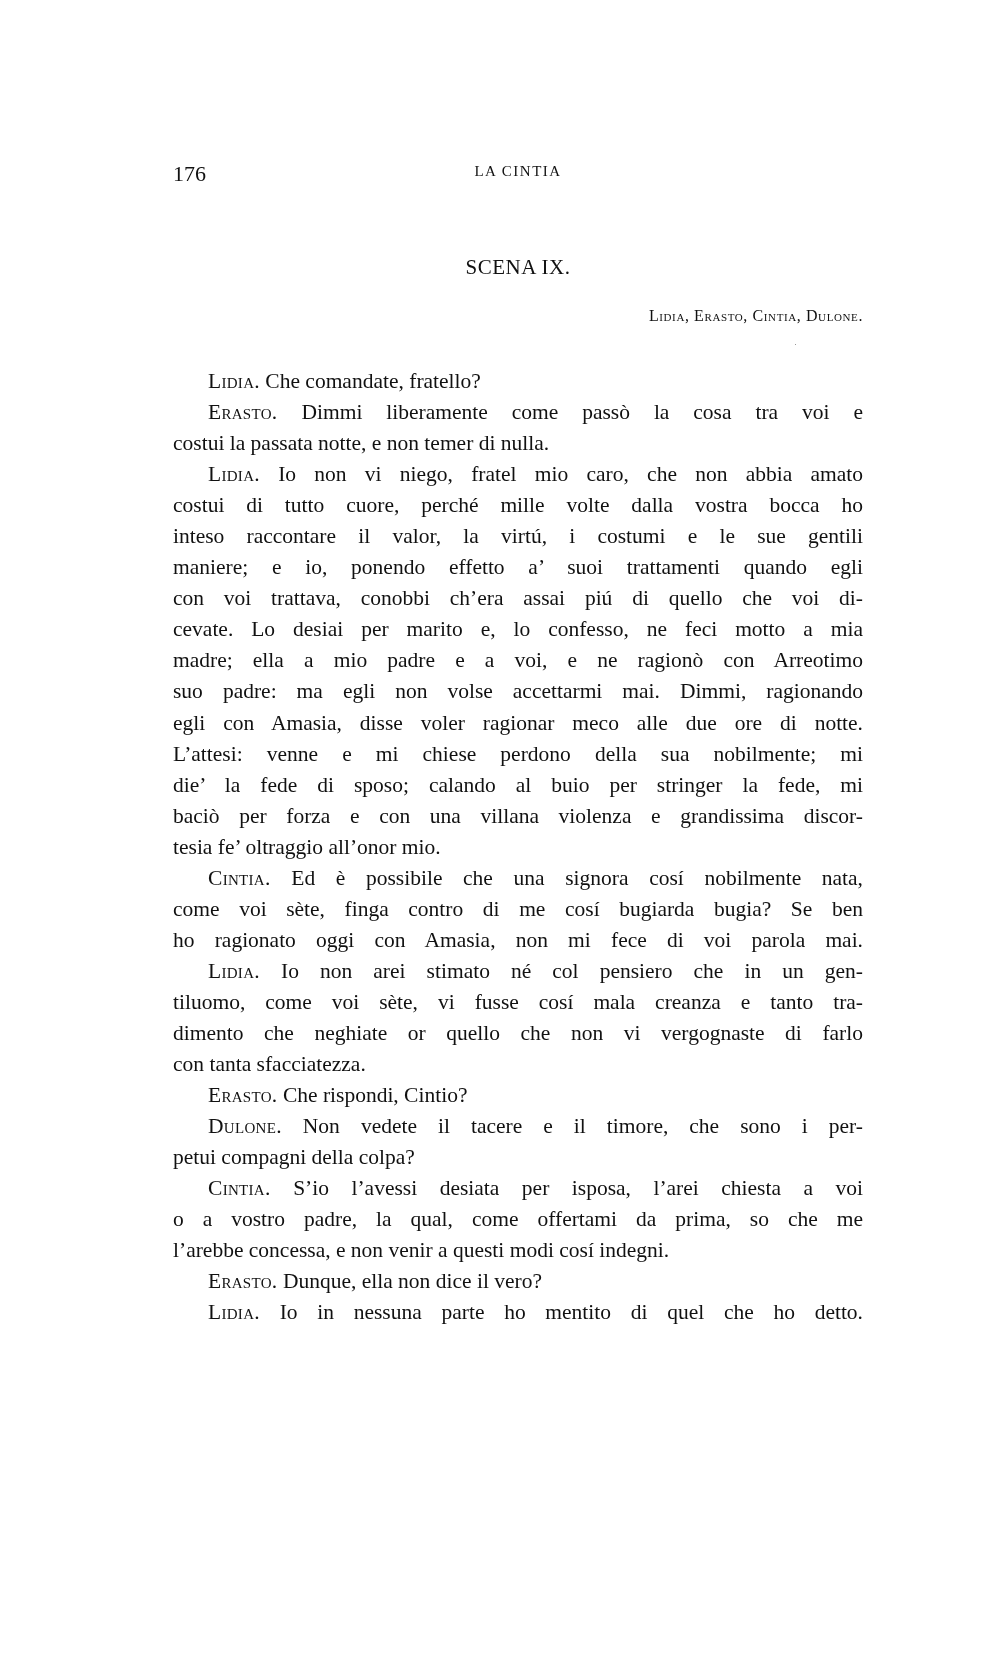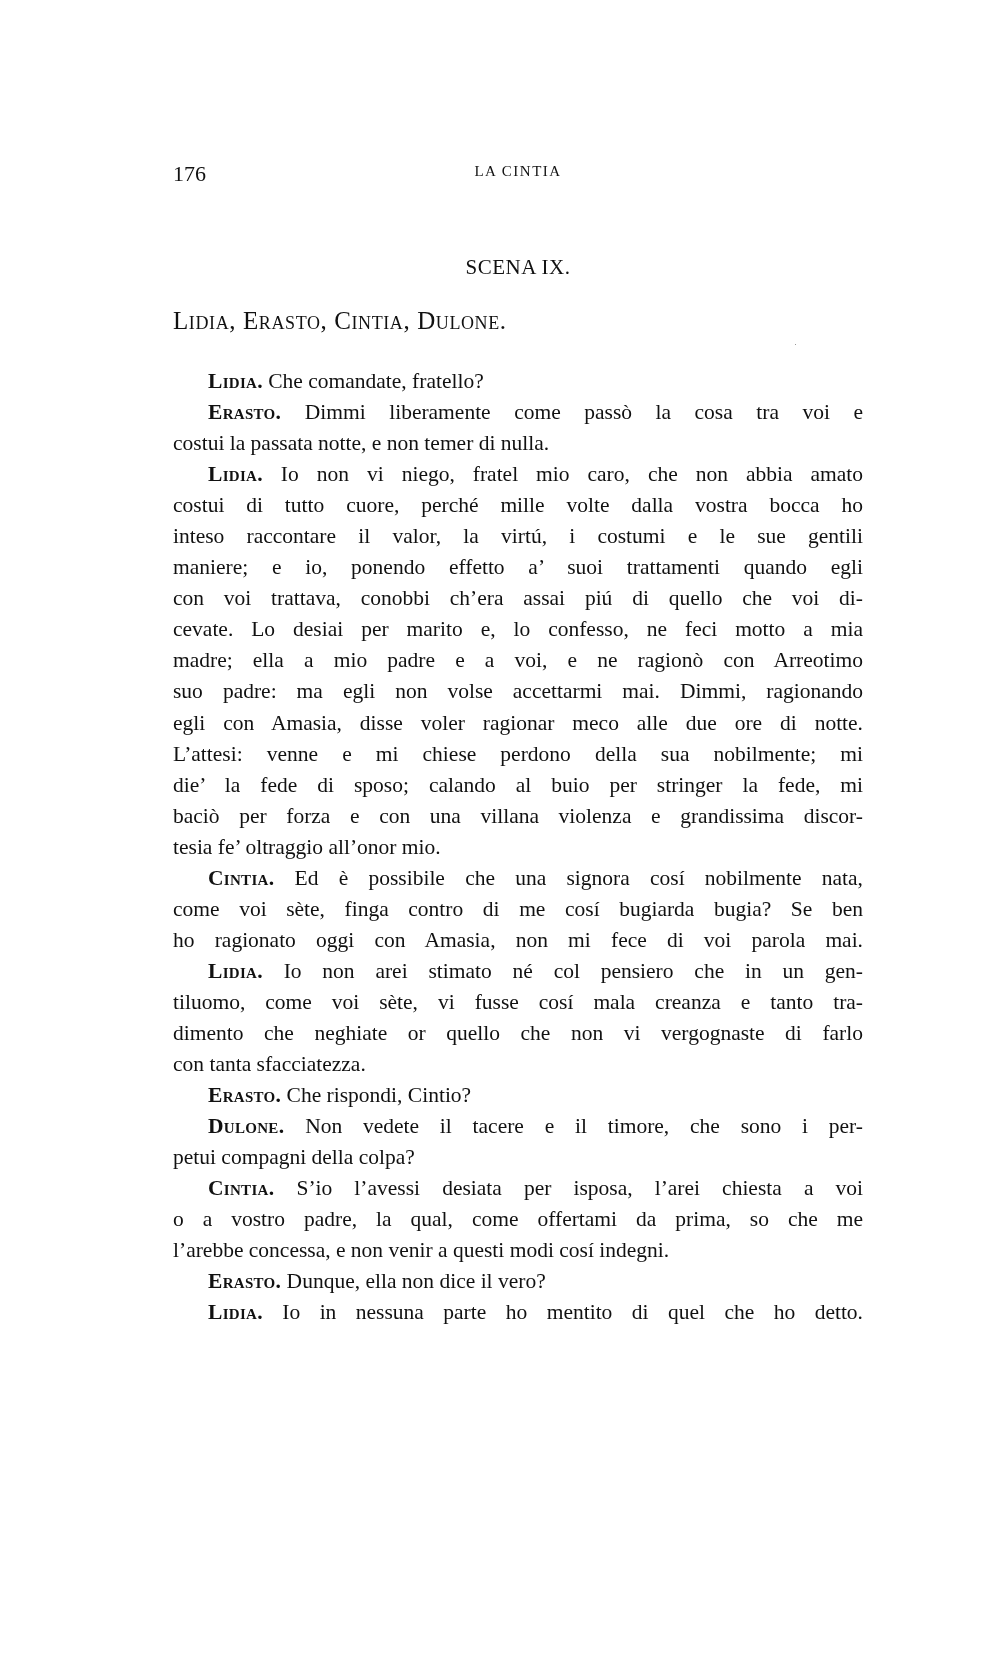--- a/index.html
+++ b/index.html
@@ -5,29 +5,29 @@
   html, body { margin: 0; padding: 0; background: #ffffff; }
   body { width: 1005px; height: 1658px; position: relative; overflow: hidden;
          font-family: "Liberation Serif", "DejaVu Serif", serif; color: #111111; }
   .page { position: absolute; left: 0; top: 0; width: 1005px; height: 1658px; }
   .running-head { position: absolute; top: 161px; left: 173px; width: 690px; height: 24px; }
   .page-number { position: absolute; left: 0; top: 0; font-size: 22px; }
   .running-title { position: absolute; left: 0; right: 0; text-align: center; top: 2px;
                    font-size: 15px; letter-spacing: 1.5px; }
   .scene-title { position: absolute; top: 255px; left: 173px; width: 690px; text-align: center;
                  font-size: 21px; letter-spacing: 0.5px; }
-  .characters { position: absolute; top: 307px; left: 173px; width: 690px; text-align: left;
-                font-size: 25px; letter-spacing: 0.6px; }
+  .characters { position: absolute; top: 307px; left: 173px; width: 690px; text-align: right;
+                font-size: 16px; letter-spacing: 0.6px; }
   .sc { font-variant: small-caps; }
   .body-text { position: absolute; top: 366px; left: 173px; width: 690px; }
   .line { height: 31.05px; line-height: 31px; font-size: 21.5px; white-space: nowrap;
           text-align: justify; text-align-last: justify; }
   .line.indent { padding-left: 35px; }
   .line.last { text-align-last: left; }
-  .speaker { font-variant: small-caps; letter-spacing: 0.3px; font-weight: bold; }
+  .speaker { font-variant: small-caps; letter-spacing: 0.3px; }
   .dot-mark { position: absolute; left: 795px; top: 344px; width: 1px; height: 1px; background: #999; }
 </style>
 </head>
 <body>
 
 <div class="page">
   <div class="running-head">
     <span class="page-number">176</span>
     <span class="running-title">LA CINTIA</span>
   </div>

